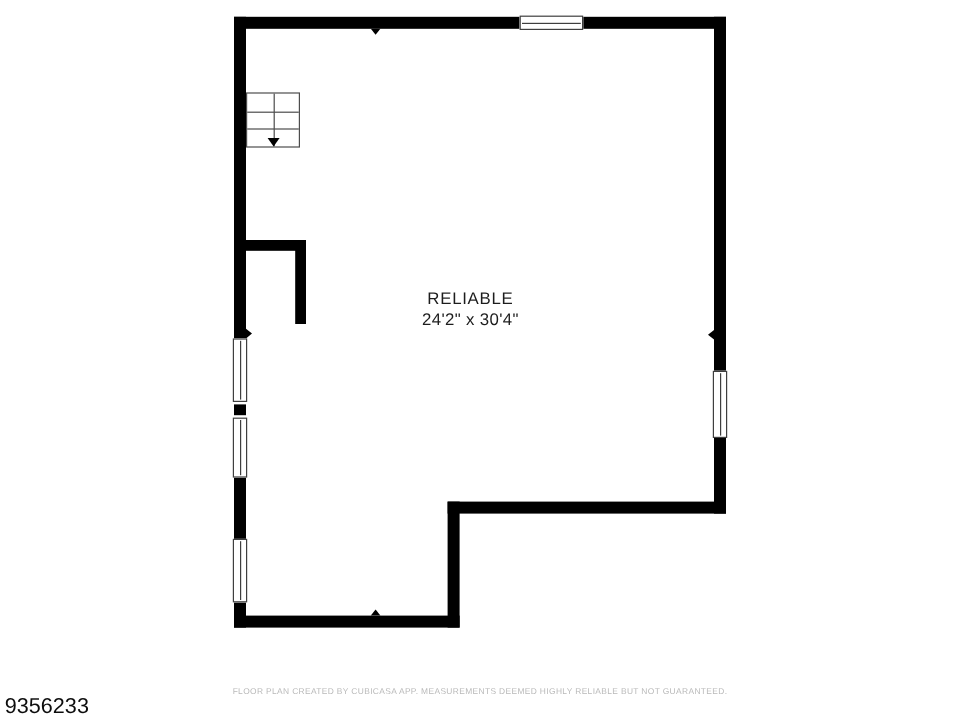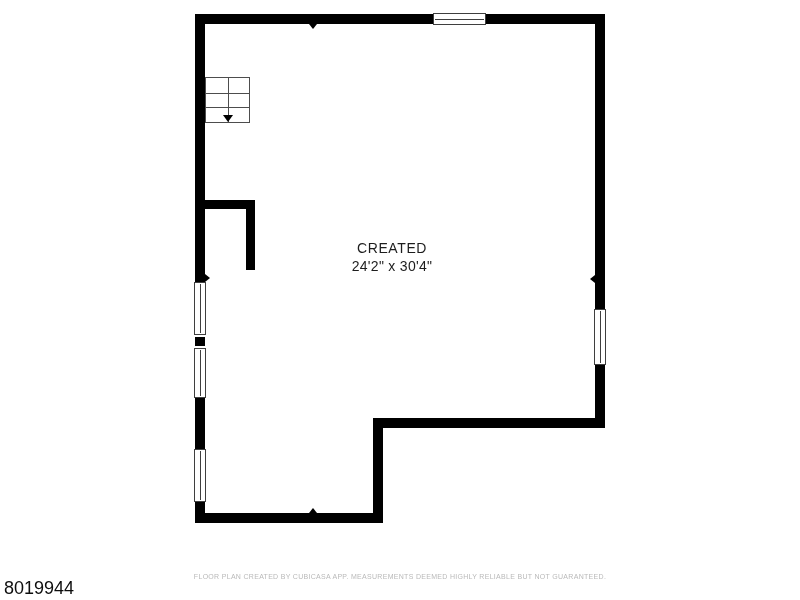--- a/index.html
+++ b/index.html
@@ -165,20 +165,20 @@
     <div class="line-v"></div>
     <div class="down-arrow"></div>
   </div>
 
   <div class="marker down" style="left:309px; top:24px;"></div>
   <div class="marker up" style="left:309px; top:508px;"></div>
   <div class="marker right" style="left:205px; top:274px;"></div>
   <div class="marker left" style="left:590px; top:275px;"></div>
 
   <div class="room-label-group">
-    <div class="room-name">CREATED</div>
+    <div class="room-name">RELIABLE</div>
     <div class="room-dims">24'2" x 30'4"</div>
   </div>
 
-  <div class="listing-id">8019944</div>
+  <div class="listing-id">9356233</div>
   <div class="disclaimer">FLOOR PLAN CREATED BY CUBICASA APP. MEASUREMENTS DEEMED HIGHLY RELIABLE BUT NOT GUARANTEED.</div>
 
 </div>
 
 </body></html>

